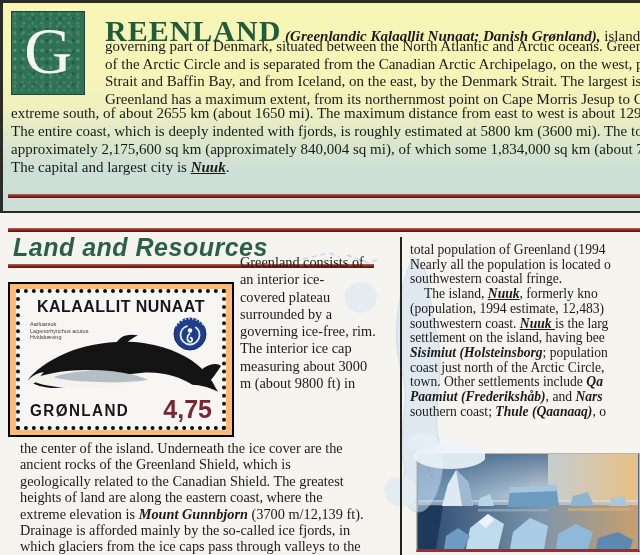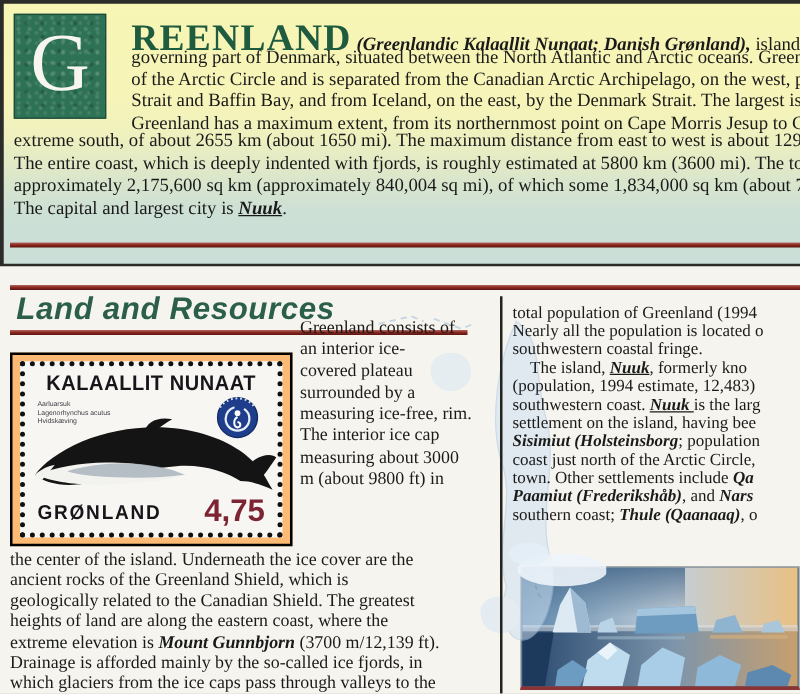--- a/index.html
+++ b/index.html
@@ -43,21 +43,21 @@
     font-family:"Liberation Sans",sans-serif;font-weight:700;font-style:italic;
     font-size:25px;color:#2c5f4b;letter-spacing:.5px;white-space:nowrap;}
 
   
   .tl{position:relative;}
   .tl.indent{text-indent:14px;}
   .s-bi{font-weight:700;font-style:italic}
   .s-link{font-weight:700;font-style:italic;text-decoration:underline;margin-top:12px;}
   .beside-stamp{position:absolute;left:240px;top:254px;width:158px;z-index:3;}
   .beside-stamp .tl{white-space:nowrap;font-size:14.3px;line-height:17.3px;}
-  .below-stamp{position:absolute;left:8px;top:440px;width:380px;z-index:3;}
+  .below-stamp{position:absolute;left:20px;top:440px;width:380px;z-index:3;}
   .below-stamp .tl{white-space:nowrap;font-size:14.3px;line-height:16.4px;}
   .right-col{position:absolute;left:410px;top:243px;width:232px;overflow:hidden;z-index:3;}
   .right-col .tl{white-space:nowrap;font-size:13.6px;line-height:14.7px;}
 
   
   .stamp-frame{position:absolute;left:8px;top:282px;width:226px;height:155px;
     background:#fdba74;border:2px solid #000;box-sizing:border-box;z-index:3;}
   .stamp{position:absolute;left:6px;top:5px;right:6px;bottom:5px;background:#f7f6f2;
     border:4px dotted #101010;box-sizing:border-box;}
   .stamp-country{position:absolute;left:0;right:0;top:4px;text-align:center;
@@ -153,21 +153,21 @@
       <div class="stamp-bottom">GRØNLAND</div>
       <div class="stamp-value">4,75</div>
     </div>
   </div>
 
   <div class="beside-stamp">
       <div class="tl"><span>Greenland consists of</span></div>
       <div class="tl"><span>an interior ice-</span></div>
       <div class="tl"><span>covered plateau</span></div>
       <div class="tl"><span>surrounded by a</span></div>
-      <div class="tl"><span>measuring ice-free, rim.</span></div>
+      <div class="tl"><span>governing ice-free, rim.</span></div>
       <div class="tl"><span>The interior ice cap</span></div>
       <div class="tl"><span>measuring about 3000</span></div>
       <div class="tl"><span>m (about 9800 ft) in</span></div>
     </div>
   <div class="below-stamp">
       <div class="tl"><span>the center of the island. Underneath the ice cover are the</span></div>
       <div class="tl"><span>ancient rocks of the Greenland Shield, which is</span></div>
       <div class="tl"><span>geologically related to the Canadian Shield. The greatest</span></div>
       <div class="tl"><span>heights of land are along the eastern coast, where the</span></div>
       <div class="tl"><span>extreme elevation is </span><span class="s-bi">Mount Gunnbjorn</span><span> (3700 m/12,139 ft).</span></div>

